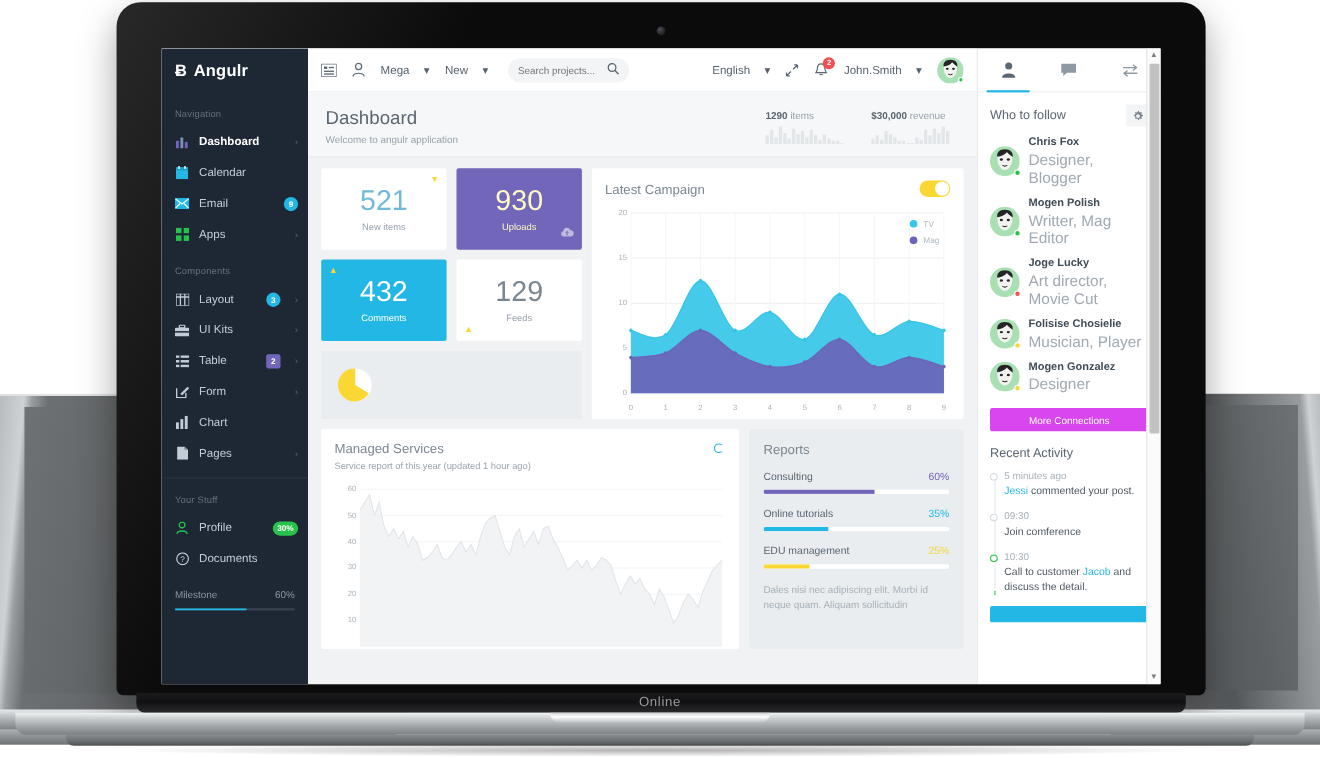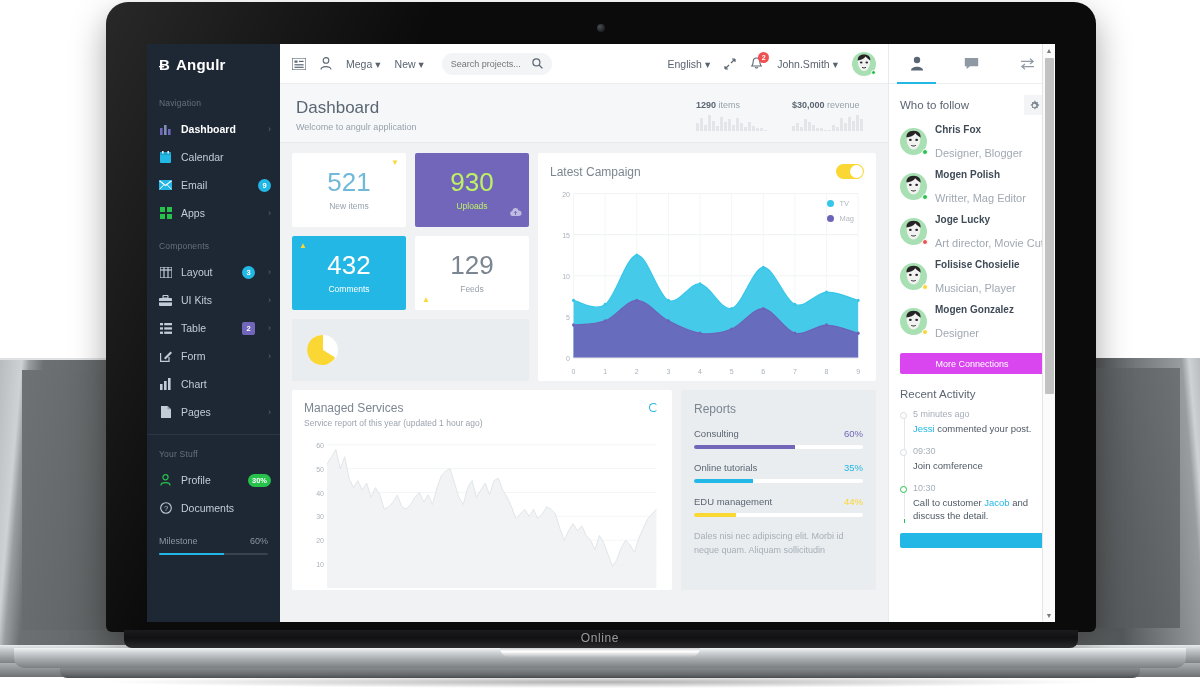--- a/index.html
+++ b/index.html
@@ -133,21 +133,21 @@
   .milestone { padding:14px 12px 0 12px; }
   .ms-row { display:flex; justify-content:space-between; font-size:9px; color:#8b96a2; margin-bottom:7px; }
   .ms-bar { height:2px; background:#39434f; border-radius:2px; overflow:hidden; }
   .ms-fill { height:100%; background:#23b7e5; }
 
   
   .center { flex:1 1 auto; display:flex; flex-direction:column; min-width:0; background:#f0f2f3; }
   .topbar { height:40px; background:#fff; display:flex; align-items:center; padding:0 12px; gap:14px;
             border-bottom:1px solid #eceff0; }
   .tb-ico { color:#5b6673; display:flex; align-items:center; cursor:pointer; }
-  .tb-link { font-size:10.5px; color:#58636f; cursor:pointer; display:flex; align-items:center; gap:3px; }
+  .tb-link { font-size:10.5px; color:#58636f; cursor:pointer; display:flex; align-items:center; gap:13px; }
   .search { margin-left:4px; background:#f2f4f5; border-radius:20px; height:22px; width:110px;
             display:flex; align-items:center; padding:0 9px; justify-content:space-between; }
   .search input { border:0; background:transparent; outline:none; font-size:9px; color:#8d97a1;
                   font-family:"Liberation Sans",sans-serif; width:80px; }
   .tb-right { margin-left:auto; display:flex; align-items:center; gap:14px; }
   .bell-wrap { position:relative; }
   .bell-badge { position:absolute; top:-5px; right:-6px; background:#f05050; color:#fff; font-size:7px;
                 width:11px; height:11px; line-height:11px; text-align:center; border-radius:50%; font-weight:bold; }
   .avatar-top { width:24px; height:24px; border-radius:50%; position:relative; }
   .dot-on { position:absolute; right:0px; bottom:1px; width:5px; height:5px; border-radius:50%;
@@ -168,21 +168,21 @@
   
   .content { padding:10px 12px 0 12px; display:flex; flex-direction:column; gap:9px; overflow:hidden; }
   .row { display:flex; gap:9px; }
   .col-left { width:237px; flex:0 0 237px; display:flex; flex-direction:column; gap:9px; }
   .tiles { display:flex; flex-wrap:wrap; gap:9px; }
   .tile { width:114px; height:74px; border-radius:2px; position:relative; display:flex;
           flex-direction:column; align-items:center; justify-content:center; }
   .tile .num { font-size:26px; line-height:1; font-weight:300; }
   .tile .lbl { font-size:8.5px; margin-top:6px; }
   .tile.white { background:#fff; }
-  .tile.purple { background:#7266ba; color:#bef264;align-items:center; }
+  .tile.purple { background:#7266ba; color:#fef9c3;align-items:center; }
   .tile.cyan { background:#23b7e5; color:#fff; }
   .corner { position:absolute; font-size:8px; }
   .cloud { position:absolute; right:7px; bottom:6px; opacity:.55; }
   .revcard { background:#e9edef; border-radius:2px; height:62px; display:flex; align-items:center; }
   .rev-pie { width:62px; display:flex; align-items:center; justify-content:center; }
   .rev-body { flex:1; text-align:center; }
   .rev-amt { font-size:21px; color:#5b6673; font-weight:300; }
   .rev-sub { font-size:8px; color:#98a2ac; margin-top:4px; }
 
   .card { background:#fff; border-radius:2px; }
@@ -213,21 +213,21 @@
   .rp-tab.active::after { content:""; position:absolute; left:8px; right:8px; bottom:-1px; height:2px; background:#23b7e5; }
   .rp-body { padding:11px 11px 0 11px; overflow:hidden; }
   .wtf-head { display:flex; align-items:center; margin-bottom:9px; }
   .wtf-title { font-size:11.5px; color:#5b6673; }
   .gear { margin-left:auto; width:20px; height:20px; background:#f2f4f5; display:flex;
           align-items:center; justify-content:center; color:#7b8691; cursor:pointer; }
   .person { display:flex; align-items:center; gap:8px; margin-bottom:10px; }
   .p-av { width:27px; height:27px; border-radius:50%; position:relative; flex:0 0 27px; }
   .p-dot { position:absolute; right:-1px; bottom:0px; width:6px; height:6px; border-radius:50%; border:1px solid #fff; }
   .p-name { font-size:10px; color:#3f4b57; font-weight:bold; }
-  .p-role { font-size:11px; color:#a0a9b2; margin-top:12px; }
+  .p-role { font-size:14px; color:#a0a9b2; margin-top:2px; }
   .more-btn { width:100%; background:#d946ef; color:#fff; border:0; height:21px; font-size:9px;
               border-radius:2px; cursor:pointer; margin:4px 0 14px 0; font-family:"Liberation Sans",sans-serif; }
   .ra-title { font-size:11.5px; color:#5b6673; margin-bottom:9px; }
   .timeline { position:relative; padding-left:13px; }
   .tl-line { position:absolute; left:3.5px; top:4px; bottom:6px; width:1px; background:#e4e8ea; }
   .tl-item { position:relative; margin-bottom:10px; }
   .tl-dot { position:absolute; left:-13px; top:3px; width:7px; height:7px; border-radius:50%;
             background:#fff; border:1px solid #d6dbdf; }
   .tl-dot.green { border-color:#27c24c; }
   .tl-time { font-size:9px; color:#a6afb8; }
@@ -736,21 +736,21 @@
               <div class="rp-row">
                 <span>Online tutorials</span>
                 <span style="color:#23b7e5">35%</span>
               </div>
               <div class="rp-bar">
                   <div class="rp-fill" id="rf1" style="width: 35%; background: rgb(35, 183, 229);"></div>
                 </div>
 
               <div class="rp-row">
                 <span>EDU management</span>
-                <span style="color:#fad733">44%</span>
+                <span style="color:#fad733">25%</span>
               </div>
               <div class="rp-bar">
                   <div class="rp-fill" id="rf2" style="width: 25%; background: rgb(250, 215, 51);"></div>
                 </div>
 
               <div class="rp-note">Dales nisi nec adipiscing elit. Morbi id neque quam. Aliquam sollicitudin</div>
             </div>
           </div>
 
         </div>

